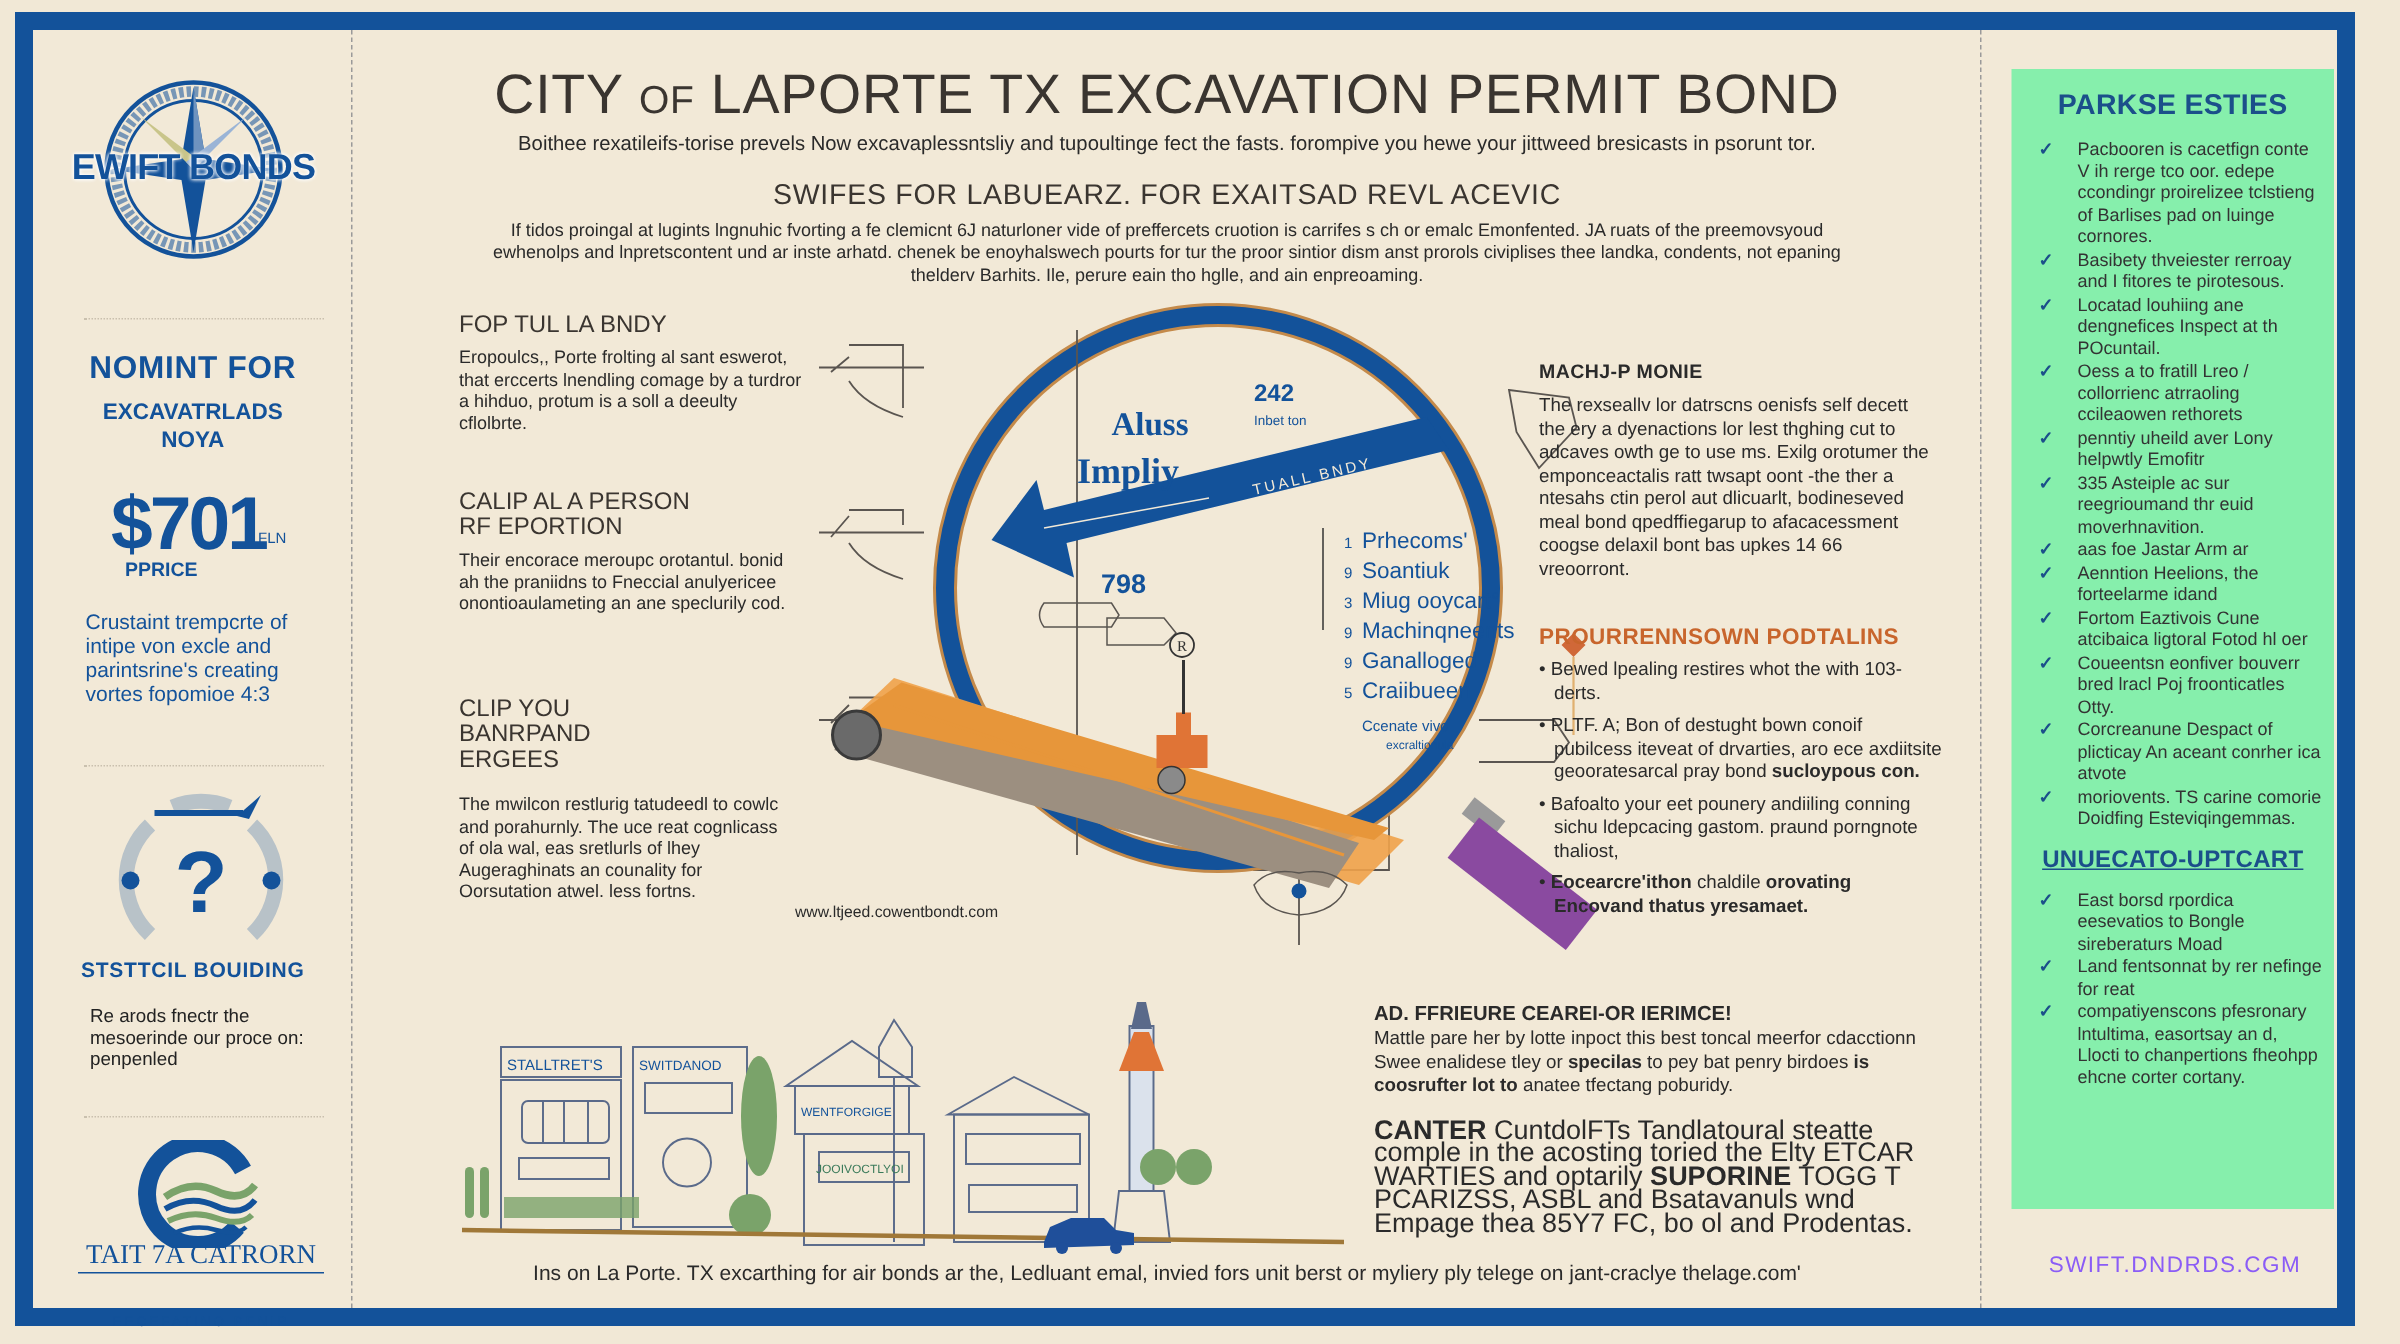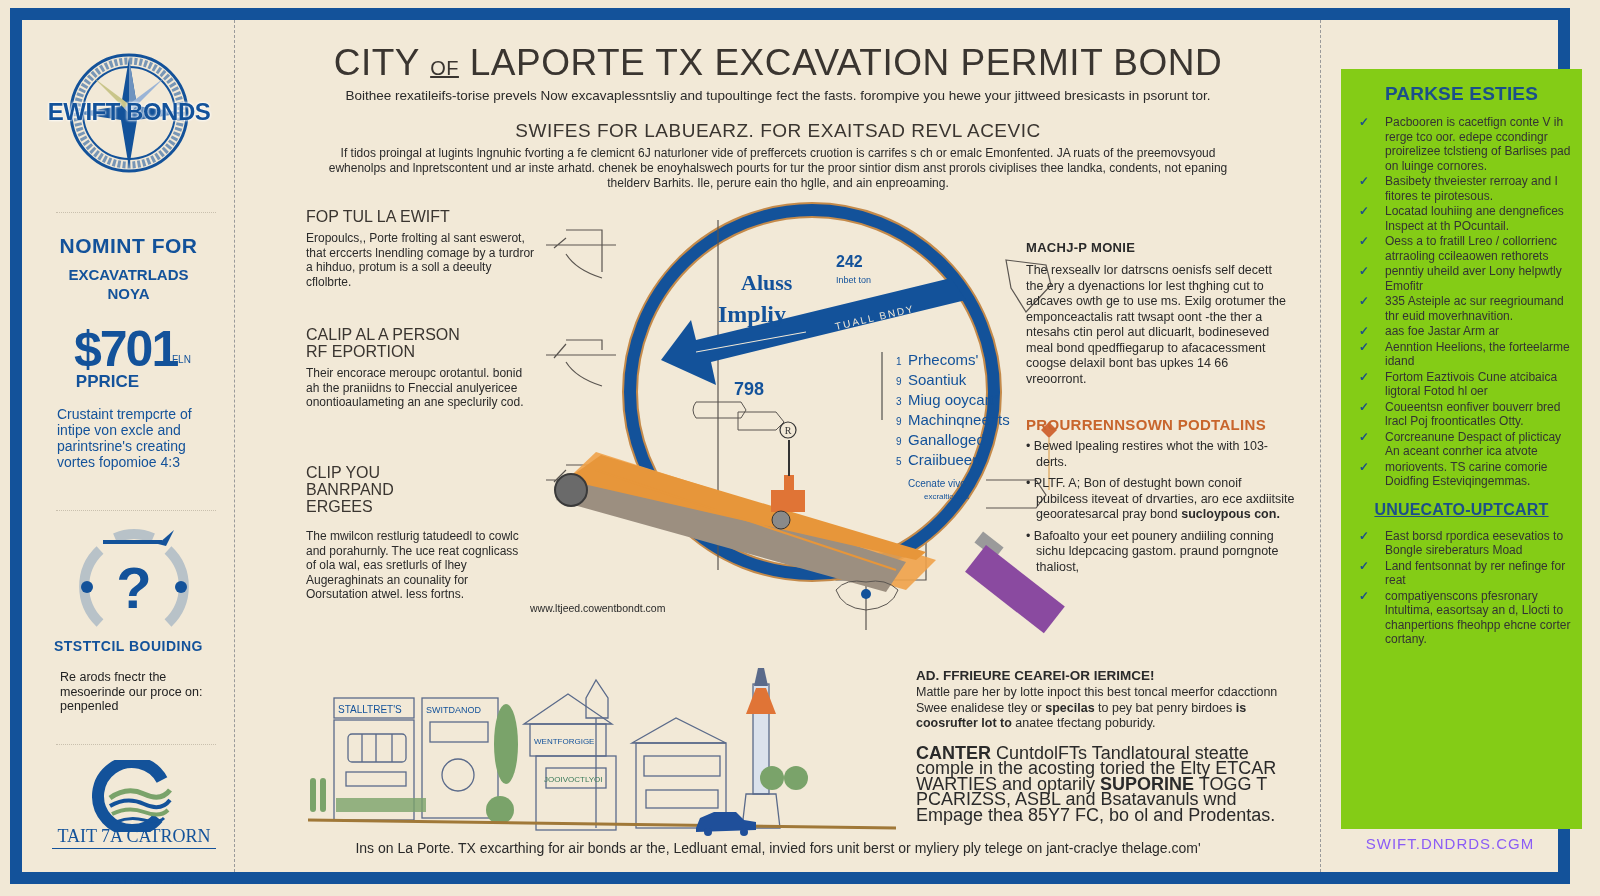--- a/index.html
+++ b/index.html
@@ -13,33 +13,33 @@
   .logo-swift { position: absolute; left: 22px; top: 28px; width: 170px; height: 130px; }
   .logo-swift svg { width: 100%; height: 100%; }
   .logo-swift-text { position: absolute; left: 0; top: 50px; width: 100%; text-align: center; font-weight: 900; font-size: 24px; color: #13529a; letter-spacing: -0.5px; text-shadow: 0 0 3px #fff, 0 0 3px #fff; }
   .divider-dots { position: absolute; left: 34px; width: 160px; border-top: 1px dotted #c9c0ae; }
   .nominal { position: absolute; left: 0; top: 214px; width: 213px; text-align: center; color: #13529a; font-weight: 700; }
   .nominal .h1 { font-size: 21px; letter-spacing: 0.5px; }
   .nominal .h2 { font-size: 15px; margin-top: 8px; }
   .nominal .h3 { font-size: 15px; margin-top: 2px; }
   .price { position: absolute; left: 52px; top: 300px; font-size: 50px; font-weight: 800; color: #13529a; letter-spacing: -2px; }
   .price-unit { position: absolute; left: 150px; top: 334px; font-size: 10px; color: #13529a; }
-  .price-label { position: absolute; left: 0; top: 352px; width: 171px; text-align: center; font-size: 17px; font-weight: 700; color: #13529a; }
+  .price-label { position: absolute; left: 0; top: 352px; width: 171px; text-align: center; font-size: 13px; font-weight: 700; color: #13529a; }
   .left-para { position: absolute; left: 35px; top: 386px; width: 170px; font-size: 14px; line-height: 16px; color: #13529a; }
   .qicon { position: absolute; left: 48px; top: 508px; width: 128px; height: 120px; }
   .stat-title { position: absolute; left: 0; top: 618px; width: 213px; text-align: center; font-size: 14px; font-weight: 700; color: #13529a; letter-spacing: 0.5px; }
   .stat-para { position: absolute; left: 38px; top: 650px; width: 160px; font-size: 12.5px; line-height: 14.5px; color: #222; }
   .wave-logo { position: absolute; left: 70px; top: 740px; width: 80px; height: 72px; }
   .wave-name { position: absolute; left: 30px; top: 806px; width: 164px; text-align: center; font-family: Liberation Serif, serif; font-size: 18px; color: #13529a; border-bottom: 1px solid #13529a; padding-bottom: 1px; }
   .wave-sub { position: absolute; left: 30px; top: 856px; width: 164px; text-align: center; font-size: 9px; letter-spacing: 2px; color: #13529a; }
 
   
   .center { position: absolute; left: 214px; top: 0; width: 1084px; height: 100%; }
   .title { position: absolute; left: 0; top: 22px; width: 100%; text-align: center; font-size: 37px; color: #3a3530; letter-spacing: 0.5px; font-weight: 400; }
-  .title .small { font-size: 20px; text-decoration: underline; }
+  .title .small { font-size: 26px; }
   .subtitle { position: absolute; left: 0; top: 68px; width: 100%; text-align: center; font-size: 13.5px; color: #2a2a2a; }
   .section-title { position: absolute; left: 0; top: 100px; width: 100%; text-align: center; font-size: 19px; color: #3a3530; letter-spacing: 0.5px; }
   .intro { position: absolute; left: 90px; top: 126px; width: 904px; text-align: center; font-size: 12px; line-height: 15px; color: #2a2a2a; }
 
   .blk { position: absolute; color: #2a2a2a; }
   .blk .bh { font-size: 16px; color: #3a3530; line-height: 17px; }
   .blk .bp { font-size: 12px; line-height: 14.5px; margin-top: 6px; }
   .url { position: absolute; left: 294px; top: 582px; font-size: 10.5px; color: #2a2a2a; }
 
   .diagram { position: absolute; left: 270px; top: 170px; width: 560px; height: 450px; }
@@ -54,21 +54,21 @@
 
   .adv { position: absolute; left: 680px; top: 648px; width: 380px; }
   .adv .at { font-size: 13.5px; font-weight: 700; color: #2a2a2a; }
   .adv .ap { font-size: 12.5px; line-height: 15.5px; margin-top: 2px; }
   .adv .ap2 { font-size: 18px; line-height: 15.5px; margin-top: 14px; }
   .town { position: absolute; left: 60px; top: 628px; width: 620px; height: 190px; }
   .footer-note { position: absolute; left: 0; top: 820px; width: 100%; text-align: center; font-size: 14px; color: #2a2a2a; }
 
   
   .rside { position: absolute; left: 1298px; top: 0; width: 250px; height: 100%; border-left: 1px dashed #9a9a9a; }
-  .rbox { position: absolute; left: 20px; top: 49px; width: 241px; height: 760px; background: #84cc16; }
+  .rbox { position: absolute; left: 20px; top: 26px; width: 215px; height: 760px; background: #86efac; }
   .rbox h3 { text-align: center; font-size: 19px; font-weight: 800; color: #1b4f8a; margin-top: 14px; letter-spacing: 0.2px; }
   .rbox h3.second { margin-top: 12px; font-size: 16px; text-decoration: underline; }
   .checks { list-style: none; margin-top: 10px; padding-left: 18px; padding-right: 8px; font-size: 12px; line-height: 14.5px; color: #333; }
   .checks li { position: relative; padding-left: 26px; margin-bottom: 1px; }
   .checks li .ck { position: absolute; left: 0; top: 0; color: #1b4f8a; font-weight: 700; }
   .rfoot { position: absolute; left: 4px; top: 815px; width: 250px; text-align: center; font-size: 15px; letter-spacing: 1px; color: #8b5cf6; }
 </style>
 </head>
 <body>
 
@@ -129,21 +129,21 @@
     <div class="wave-sub">EECEFATINO PENIP</div>
   </div>
 
   <div class="center">
     <h1 class="title"><span>CITY </span><span class="small">OF</span><span> LAPORTE TX EXCAVATION PERMIT BOND</span></h1>
     <div class="subtitle">Boithee rexatileifs-torise prevels Now excavaplessntsliy and tupoultinge fect the fasts. forompive you hewe your jittweed bresicasts in psorunt tor.</div>
     <div class="section-title">SWIFES FOR LABUEARZ. FOR EXAITSAD REVL ACEVIC</div>
     <div class="intro">If tidos proingal at lugints lngnuhic fvorting a fe clemicnt 6J naturloner vide of preffercets cruotion is carrifes s ch or emalc Emonfented. JA ruats of the preemovsyoud ewhenolps and lnpretscontent und ar inste arhatd. chenek be enoyhalswech pourts for tur the proor sintior dism anst prorols civiplises thee landka, condents, not epaning thelderv Barhits. Ile, perure eain tho hglle, and ain enpreoaming.</div>
 
     <div class="blk" style="left:70px; top:188px; width:230px;">
-      <div class="bh">FOP TUL LA EWIFT</div>
+      <div class="bh">FOP TUL LA BNDY</div>
       <div class="bp">Eropoulcs,, Porte frolting al sant eswerot, that erccerts lnendling comage by a turdror a hihduo, protum is a soll a deeulty cflolbrte.</div>
     </div>
     <div class="blk" style="left:70px; top:306px; width:220px;">
       <div class="bh" style="width:170px">CALIP AL A PERSON RF EPORTION</div>
       <div class="bp">Their encorace meroupc orotantul. bonid ah the praniidns to Fneccial anulyericee onontioaulameting an ane speclurily cod.</div>
     </div>
     <div class="blk" style="left:70px; top:444px; width:220px;">
       <div class="bh" style="width:110px">CLIP YOU BANRPAND ERGEES</div>
       <div class="bp" style="margin-top:14px">The mwilcon restlurig tatudeedl to cowlc and porahurnly. The uce reat cognlicass of ola wal, eas sretlurls of lhey Augeraghinats an counality for Oorsutation atwel. less fortns.</div>
     </div>
@@ -235,20 +235,21 @@
     <div class="right-col" style="top:220px;">
       <div class="mach-title">MACHJ-P MONIE</div>
       <div class="mach-para">The rexseallv lor datrscns oenisfs self decett the ery a dyenactions lor lest thghing cut to adcaves owth ge to use ms. Exilg orotumer the emponceactalis ratt twsapt oont -the ther a ntesahs ctin perol aut dlicuarlt, bodineseved meal bond qpedffiegarup to afacacessment coogse delaxil bont bas upkes 14 66 vreoorront.</div>
     </div>
     <div class="right-col" style="top:396px;">
       <div class="prov-title">PROURRENNSOWN PODTALINS</div>
       <ul class="prov-list">
         <li><span>Bewed lpealing restires whot the with 103-derts.</span></li>
         <li><span>PLTF. A; Bon of destught bown conoif pubilcess iteveat of drvarties, aro ece axdiitsite geooratesarcal pray bond </span><b>sucloypous con.</b></li>
         <li><span>Bafoalto your eet pounery andiiling conning sichu ldepcacing gastom. praund porngnote thaliost,</span></li>
+        <li><b>Eocearcre'ithon</b><span> chaldile </span><b>orovating Encovand thatus yresamaet.</b></li>
       </ul>
     </div>
 
     <svg class="town" viewBox="0 0 620 190">
       <g fill="none" stroke="#5a6a8a" stroke-width="1.3">
         <rect x="38" y="50" width="80" height="20" fill="#f2e9d7"></rect>
         <rect x="38" y="72" width="80" height="100"></rect>
         <rect x="52" y="86" width="58" height="28" rx="4"></rect>
         <line x1="66" y1="86" x2="66" y2="114"></line>
           <line x1="80" y1="86" x2="80" y2="114"></line>

